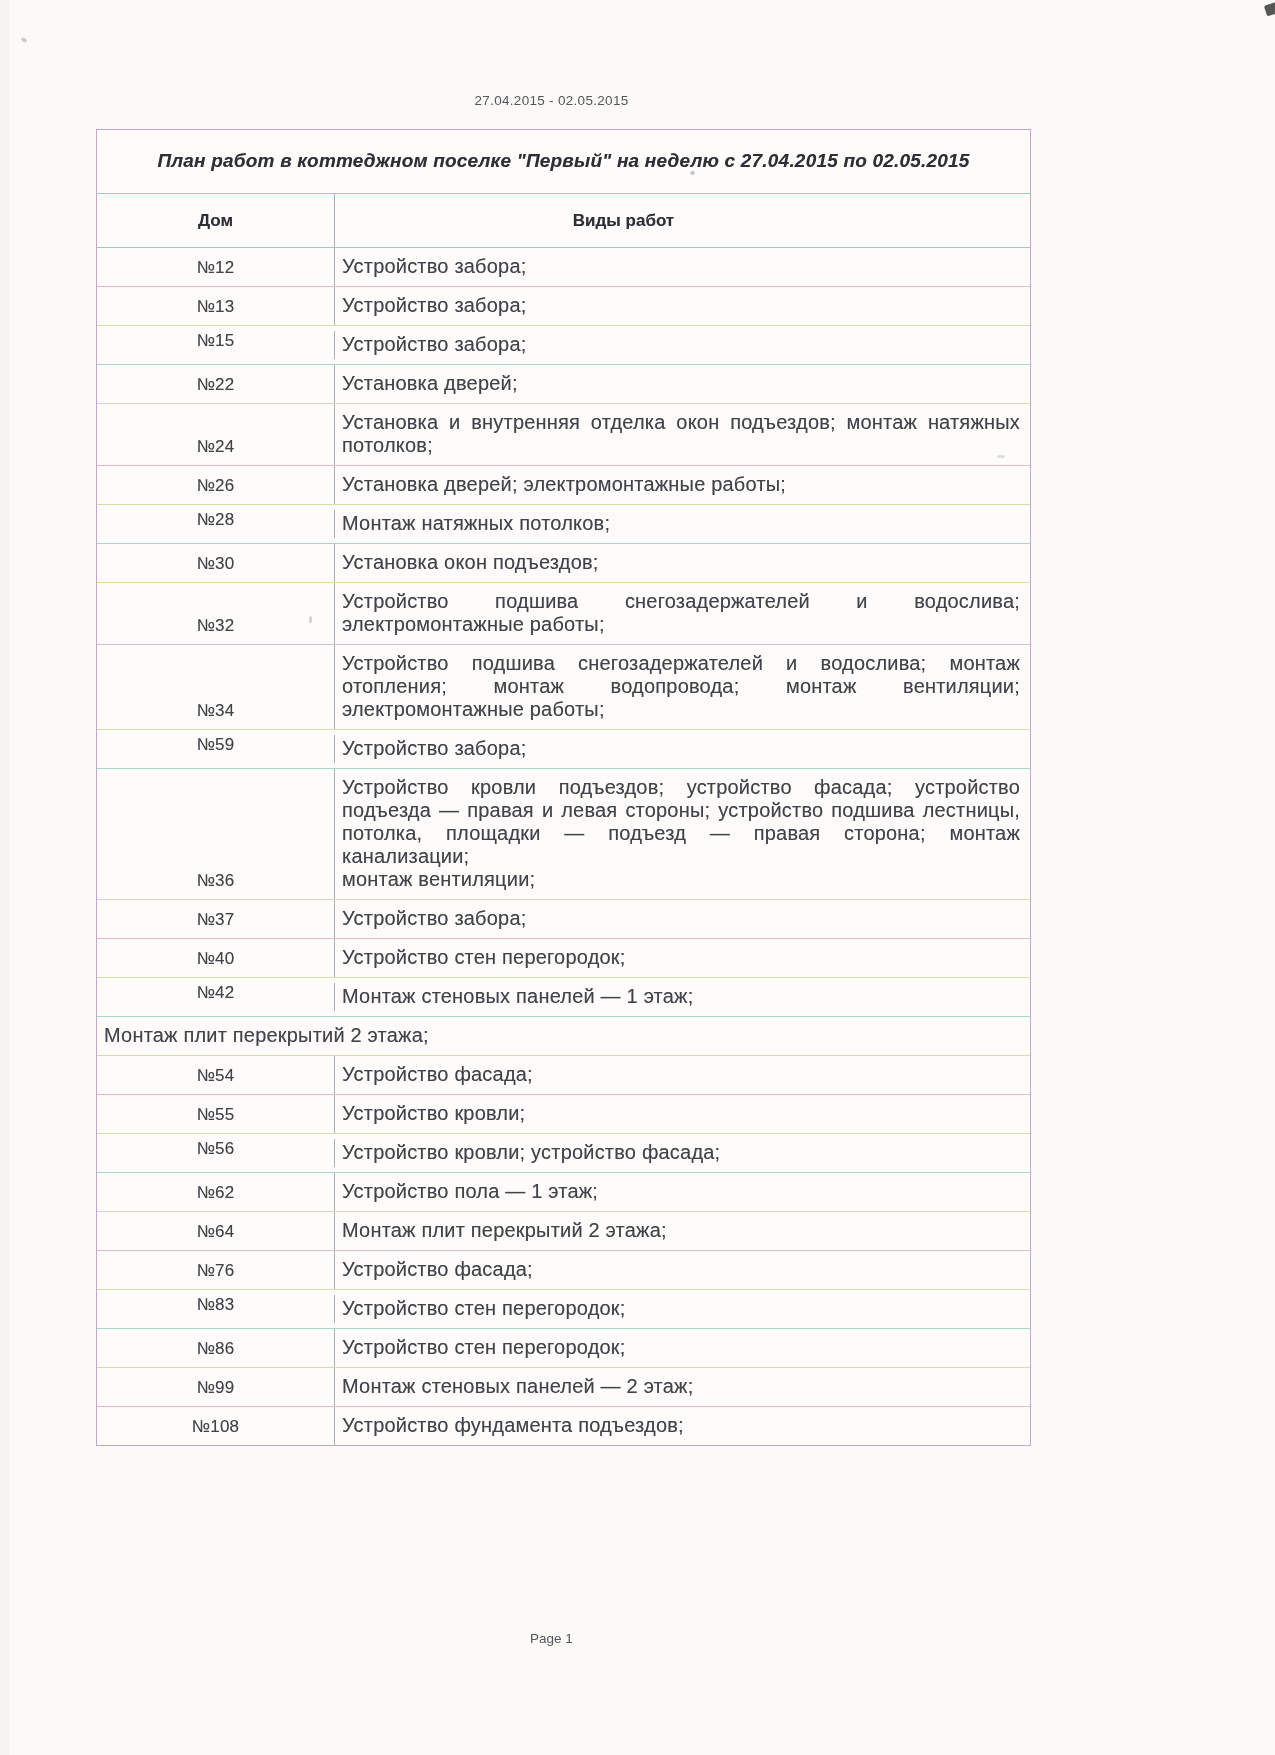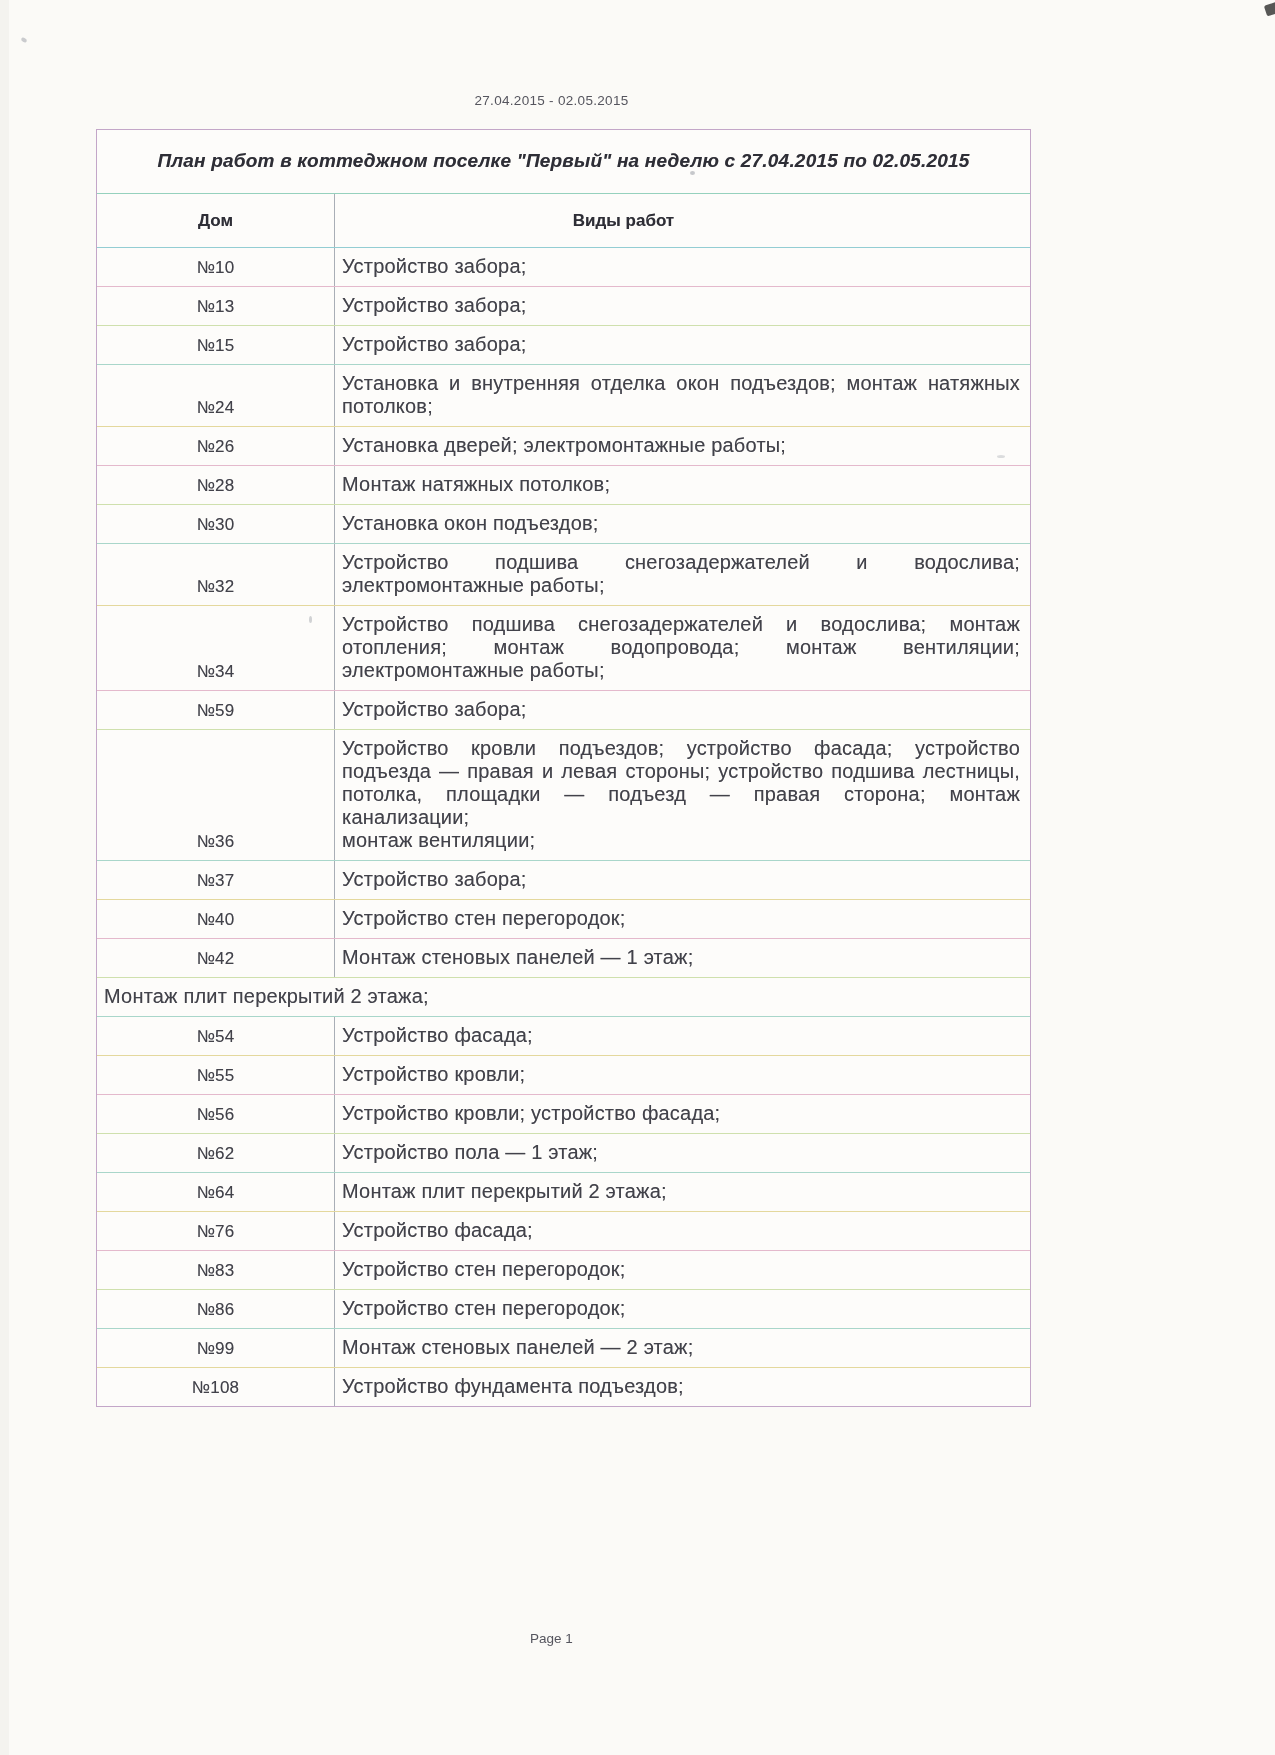--- a/index.html
+++ b/index.html
@@ -60,21 +60,21 @@
     padding:17px 0 16px 0;
     text-align:center;
     font-size:17px;font-weight:bold;
     color:var(--title-ink);
     text-shadow:0 0 .4px rgba(50,50,60,.4);
   }
   .header-row .works-cell{padding-right:118px;}
   .row{display:flex;border-bottom:1px solid #d9c9d9;}
   .tbody .row:nth-child(4n+1){border-bottom-color:#e4b9cc;}
   .tbody .row:nth-child(4n+2){border-bottom-color:#cfe0ad;}
-  .tbody .row:nth-child(4n+3){border-bottom-color:#a9d6ca;}
+  .tbody .row:nth-child(4n+3){border-bottom-color:#a9d6ca;align-items:center;}
   .tbody .row:nth-child(4n)  {border-bottom-color:#e4d89d;}
   .tbody .row:last-child{border-bottom:none;}
   .row .house-cell{
     display:flex;align-items:flex-end;justify-content:center;
     padding-bottom:8px;
     font-size:17px;letter-spacing:.2px;
     text-shadow:0 0 .4px rgba(60,60,70,.4);
   }
   .row .works-cell{
     padding:7px 10px 8px 7px;
@@ -116,40 +116,46 @@
       <div class="table-title">План работ в коттеджном поселке "Первый" на неделю с 27.04.2015 по 02.05.2015</div>
     </div>
 
     <div class="header-row">
       <div class="cell house-cell">Дом</div>
       <div class="cell works-cell">Виды работ</div>
     </div>
 
     <div class="tbody">
   <div class="row">
-    <div class="cell house-cell">№10</div>
+    <div class="cell house-cell">№12</div>
     <div class="cell works-cell">
             <div class="lline">Устройство забора;</div>
           </div>
   </div>
 
   <div class="row">
     <div class="cell house-cell">№13</div>
     <div class="cell works-cell">
             <div class="lline">Устройство забора;</div>
           </div>
   </div>
 
   <div class="row">
     <div class="cell house-cell">№15</div>
     <div class="cell works-cell">
             <div class="lline">Устройство забора;</div>
           </div>
   </div>
 
+  <div class="row">
+    <div class="cell house-cell">№22</div>
+    <div class="cell works-cell">
+            <div class="lline">Установка дверей;</div>
+          </div>
+  </div>
 
   <div class="row">
     <div class="cell house-cell">№24</div>
     <div class="cell works-cell">
             <div class="jline">Установка и внутренняя отделка окон подъездов; монтаж натяжных</div>
             <div class="lline">потолков;</div>
           </div>
   </div>
 
   <div class="row">

